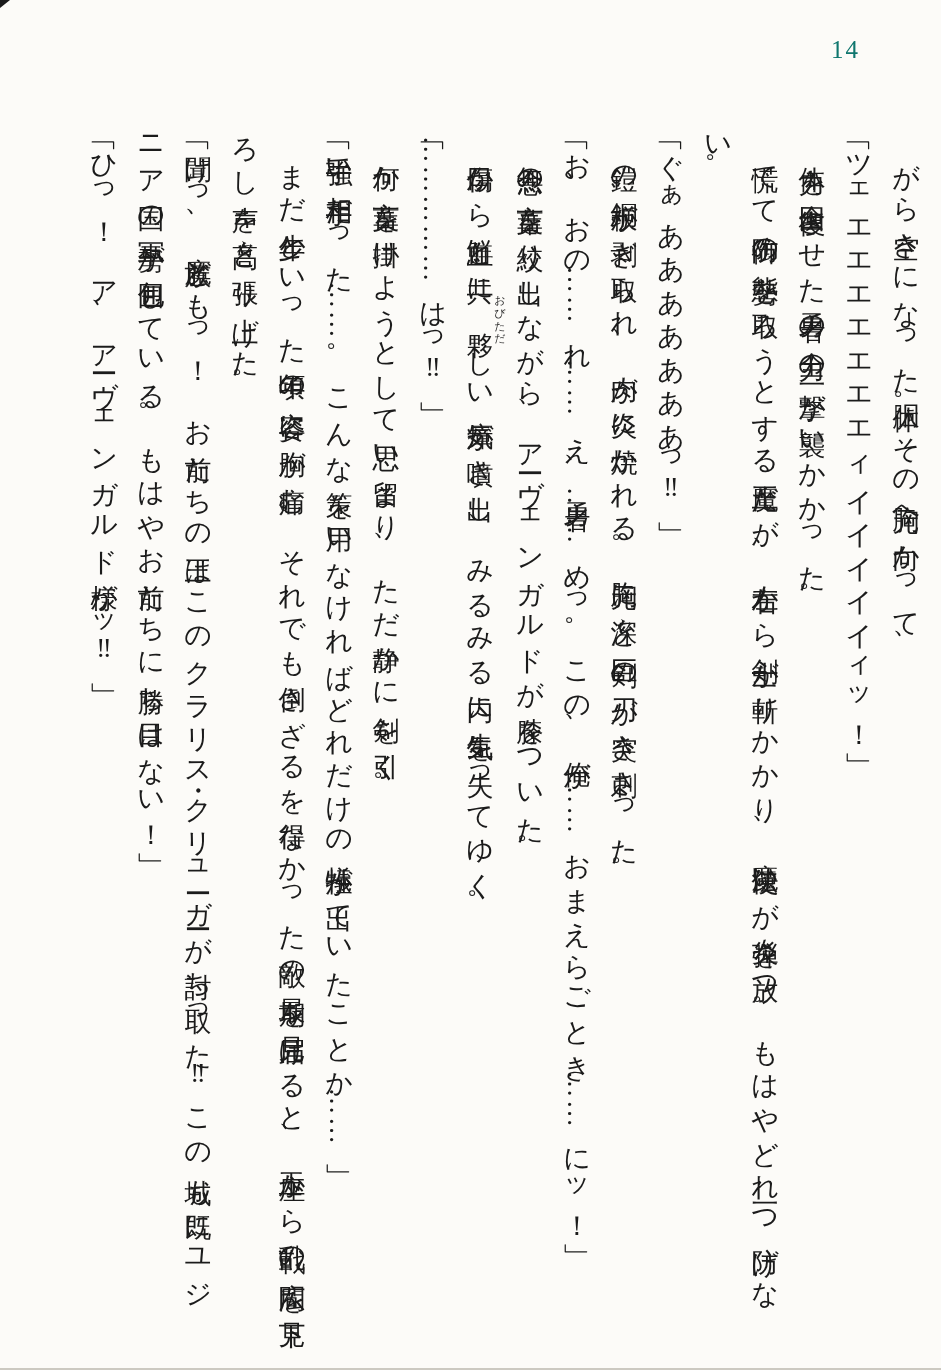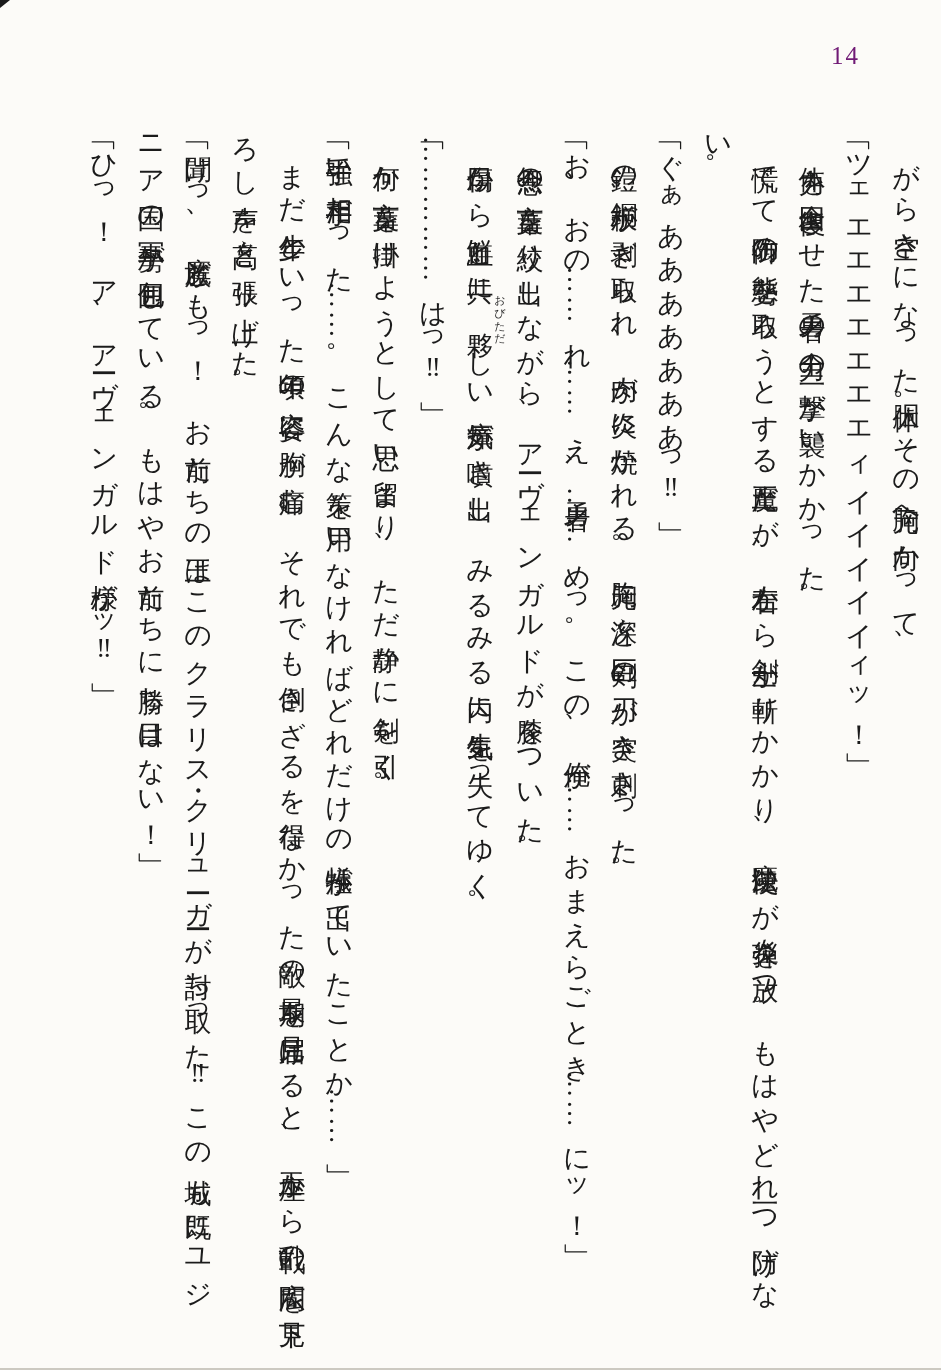--- a/index.html
+++ b/index.html
@@ -8,25 +8,25 @@
     width: 941px;
     height: 1370px;
     margin: 0 auto;
     background: #fcfbf8;
     overflow: hidden;
     font-family: "Liberation Serif", "DejaVu Serif", serif;
     color: #1b1b1b;
   }
   .page-number {
     position: absolute;
-    top: 42px;
+    top: 36px;
     left: 831px;
     font-size: 25px;
     letter-spacing: 2px;
-    color: #701a75;
+    color: #0f766e;
   }
   .body-text {
     position: absolute;
     top: 118px;
     right: 12px;
     height: 1200px;
     writing-mode: vertical-rl;
     text-orientation: mixed;
     font-size: 27px;
     line-height: 47px;

